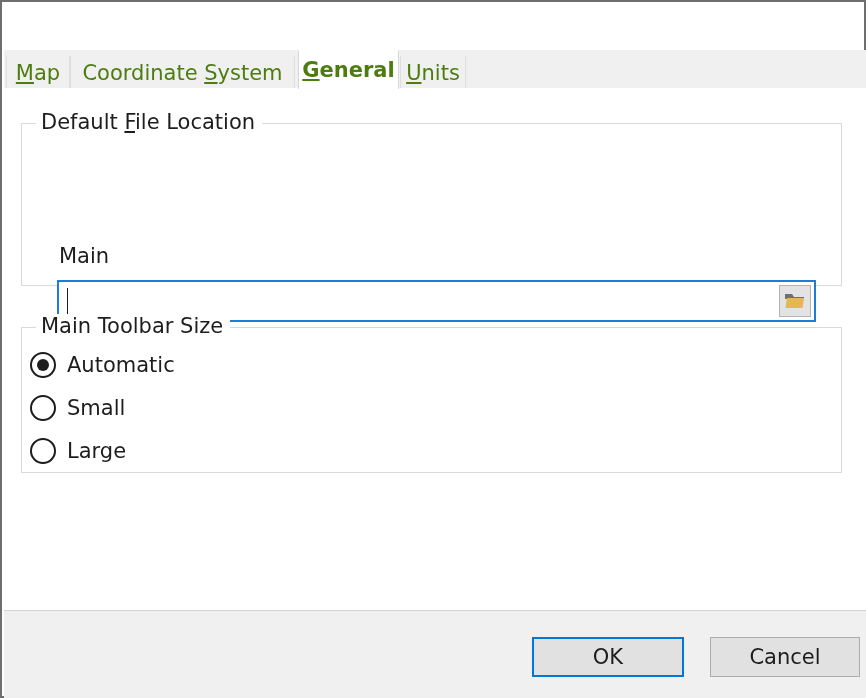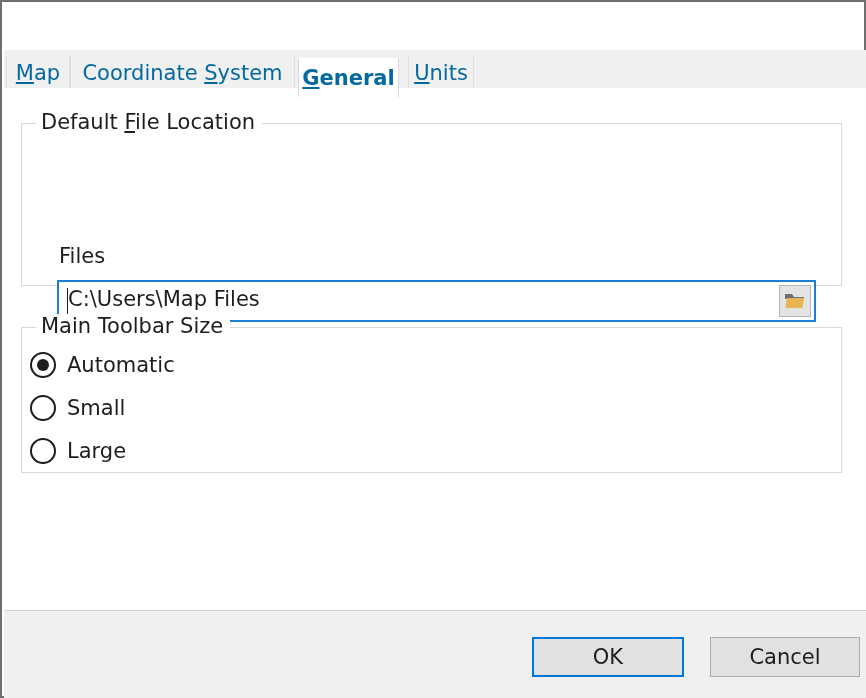--- a/index.html
+++ b/index.html
@@ -71,26 +71,26 @@
     top: 6px;
     height: 33px;
     box-sizing: border-box;
     background: #f0f0f0;
     border-left: 1px solid #dedede;
     border-right: 1px solid #dedede;
     display: flex;
     align-items: center;
     justify-content: center;
     font-size: 21px;
-    color: #0369a1;
+    color: #4d7c0f;
     white-space: nowrap;
     cursor: default;
   }
   .tab.active {
-    top: 8px;
+    top: 0px;
     height: 39px;
     background: #ffffff;
     border-left: 1px solid #d8d8d8;
     border-right: 1px solid #d8d8d8;
     border-top: 1px solid #ffffff;
     font-weight: bold;
     z-index: 3;
   }
   .tab .mn { text-decoration: underline; }
 
@@ -254,38 +254,37 @@
   <div id="tabstrip">
     <div class="tab" style="left:2px;  width:64px;">
       <span><span class="mn">M</span><span>ap</span></span>
     </div>
     <div class="tab" style="left:66px; width:225px;">
       <span><span>Coordinate&nbsp;</span><span class="mn">S</span><span>ystem</span></span>
     </div>
     <div class="tab active" style="left:294px; width:101px;">
       <span><span class="mn">G</span><span>eneral</span></span>
     </div>
-    <div class="tab" style="left:396px; width:66px;margin-left:8px;">
+    <div class="tab" style="left:396px; width:66px;">
       <span><span class="mn">U</span><span>nits</span></span>
     </div>
   </div>
 
   <div id="content">
 
     <div class="groupbox" style="left:17px; top:35px; width:821px; height:163px;">
       <div class="group-title">
         <span>Default&nbsp;</span><span class="mn">F</span><span>ile Location</span>
       </div>
     </div>
 
-    <div id="path-label">Files</div>
+    <div id="path-label">Main</div>
 
     <div id="path-input-wrap">
       <div id="path-caret"></div>
-      <div id="path-value">C:\Users\Map Files</div>
       <div id="browse-button">
         <svg width="22" height="19" viewBox="0 0 22 19" aria-hidden="true">
           <path d="M1 2 H8 L10 5 H20 V7 H1 Z" fill="#6b6f76"></path>
           <path d="M3 6 H20 L18.5 16 H1.5 Z" fill="#e8b454"></path>
         </svg>
       </div>
     </div>
 
     <div class="groupbox" style="left:17px; top:239px; width:821px; height:146px;padding-left:20px;">
       <div class="group-title">Main Toolbar Size</div>

